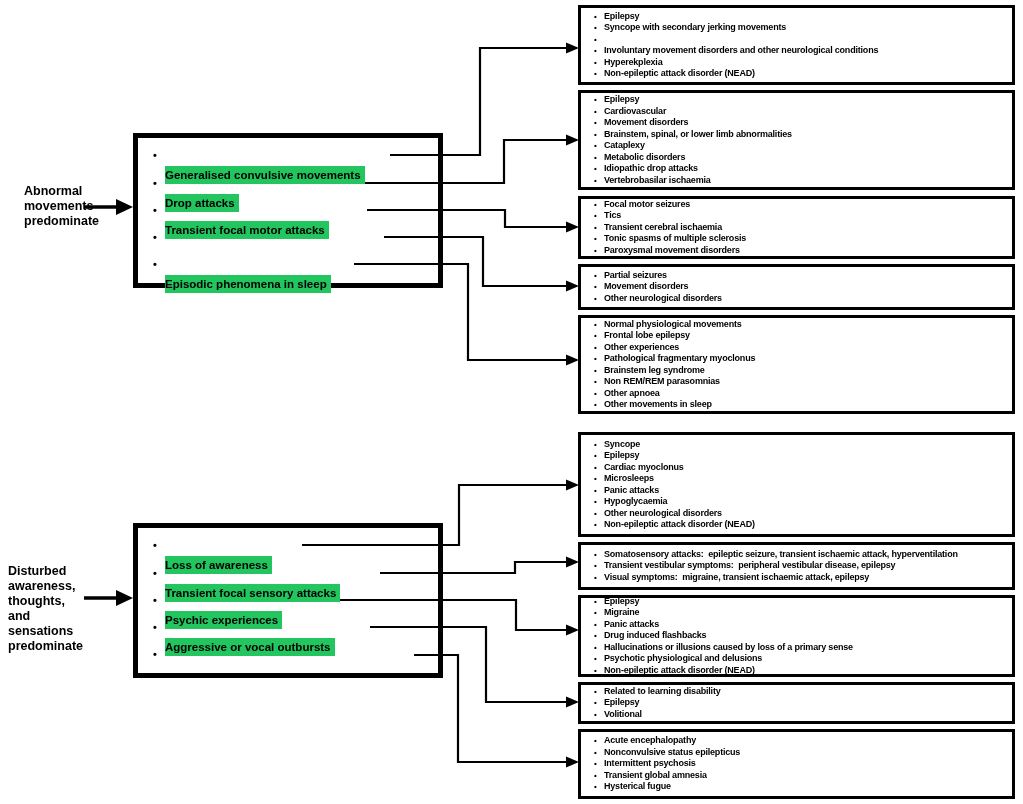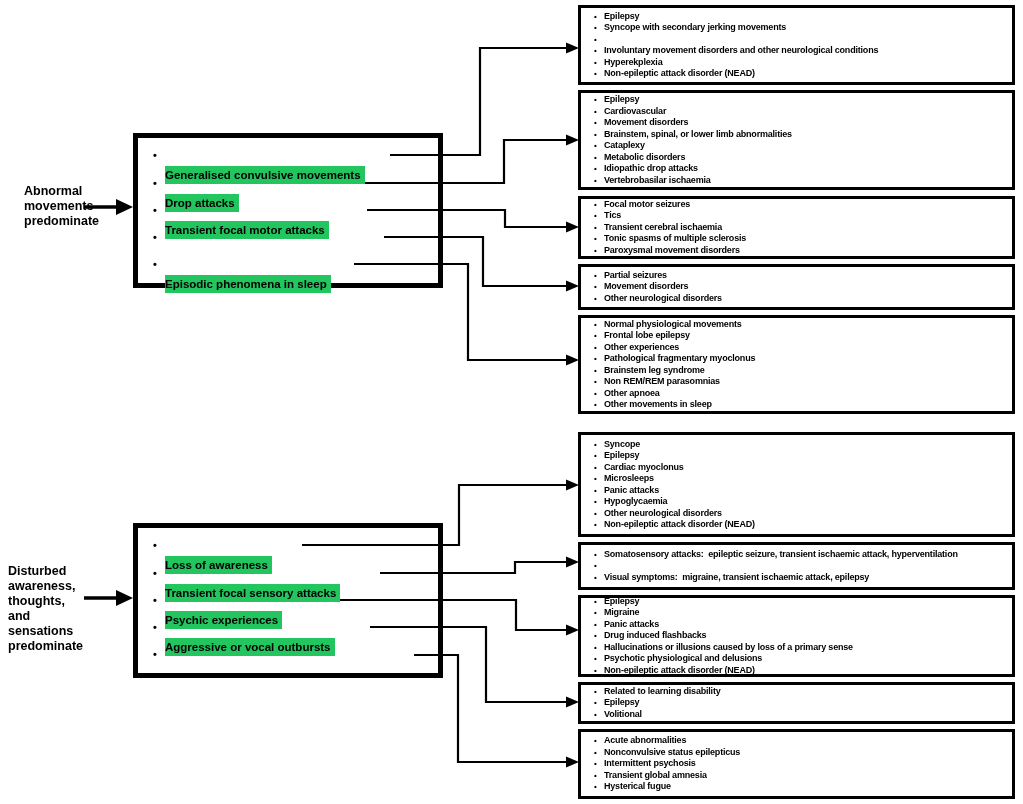--- a/index.html
+++ b/index.html
@@ -220,41 +220,41 @@
       <div class="dx-item"><span class="bullet">•</span><span class="txt">Cardiac myoclonus</span></div>
       <div class="dx-item"><span class="bullet">•</span><span class="txt">Microsleeps</span></div>
       <div class="dx-item"><span class="bullet">•</span><span class="txt">Panic attacks</span></div>
       <div class="dx-item"><span class="bullet">•</span><span class="txt">Hypoglycaemia</span></div>
       <div class="dx-item"><span class="bullet">•</span><span class="txt">Other neurological disorders</span></div>
       <div class="dx-item"><span class="bullet">•</span><span class="txt">Non-epileptic attack disorder (NEAD)</span></div>
     </div>
 
   <div class="dx-box" style="top:542px;height:48px;">
       <div class="dx-item"><span class="bullet">•</span><span class="txt">Somatosensory attacks:  epileptic seizure, transient ischaemic attack, hyperventilation</span></div>
-      <div class="dx-item"><span class="bullet">•</span></div>
+      <div class="dx-item"><span class="bullet">•</span><span class="txt">Transient vestibular symptoms:  peripheral vestibular disease, epilepsy</span></div>
       <div class="dx-item"><span class="bullet">•</span><span class="txt">Visual symptoms:  migraine, transient ischaemic attack, epilepsy</span></div>
     </div>
 
   <div class="dx-box" style="top:595px;height:82px;">
       <div class="dx-item"><span class="bullet">•</span><span class="txt">Epilepsy</span></div>
       <div class="dx-item"><span class="bullet">•</span><span class="txt">Migraine</span></div>
       <div class="dx-item"><span class="bullet">•</span><span class="txt">Panic attacks</span></div>
       <div class="dx-item"><span class="bullet">•</span><span class="txt">Drug induced flashbacks</span></div>
       <div class="dx-item"><span class="bullet">•</span><span class="txt">Hallucinations or illusions caused by loss of a primary sense</span></div>
       <div class="dx-item"><span class="bullet">•</span><span class="txt">Psychotic physiological and delusions</span></div>
       <div class="dx-item"><span class="bullet">•</span><span class="txt">Non-epileptic attack disorder (NEAD)</span></div>
     </div>
 
   <div class="dx-box" style="top:682px;height:42px;">
       <div class="dx-item"><span class="bullet">•</span><span class="txt">Related to learning disability</span></div>
       <div class="dx-item"><span class="bullet">•</span><span class="txt">Epilepsy</span></div>
       <div class="dx-item"><span class="bullet">•</span><span class="txt">Volitional</span></div>
     </div>
 
   <div class="dx-box" style="top:729px;height:70px;">
-      <div class="dx-item"><span class="bullet">•</span><span class="txt">Acute abnormalities</span></div>
+      <div class="dx-item"><span class="bullet">•</span><span class="txt">Acute encephalopathy</span></div>
       <div class="dx-item"><span class="bullet">•</span><span class="txt">Nonconvulsive status epilepticus</span></div>
       <div class="dx-item"><span class="bullet">•</span><span class="txt">Intermittent psychosis</span></div>
       <div class="dx-item"><span class="bullet">•</span><span class="txt">Transient global amnesia</span></div>
       <div class="dx-item"><span class="bullet">•</span><span class="txt">Hysterical fugue</span></div>
     </div>
 
 </div>
 
 </body></html>

